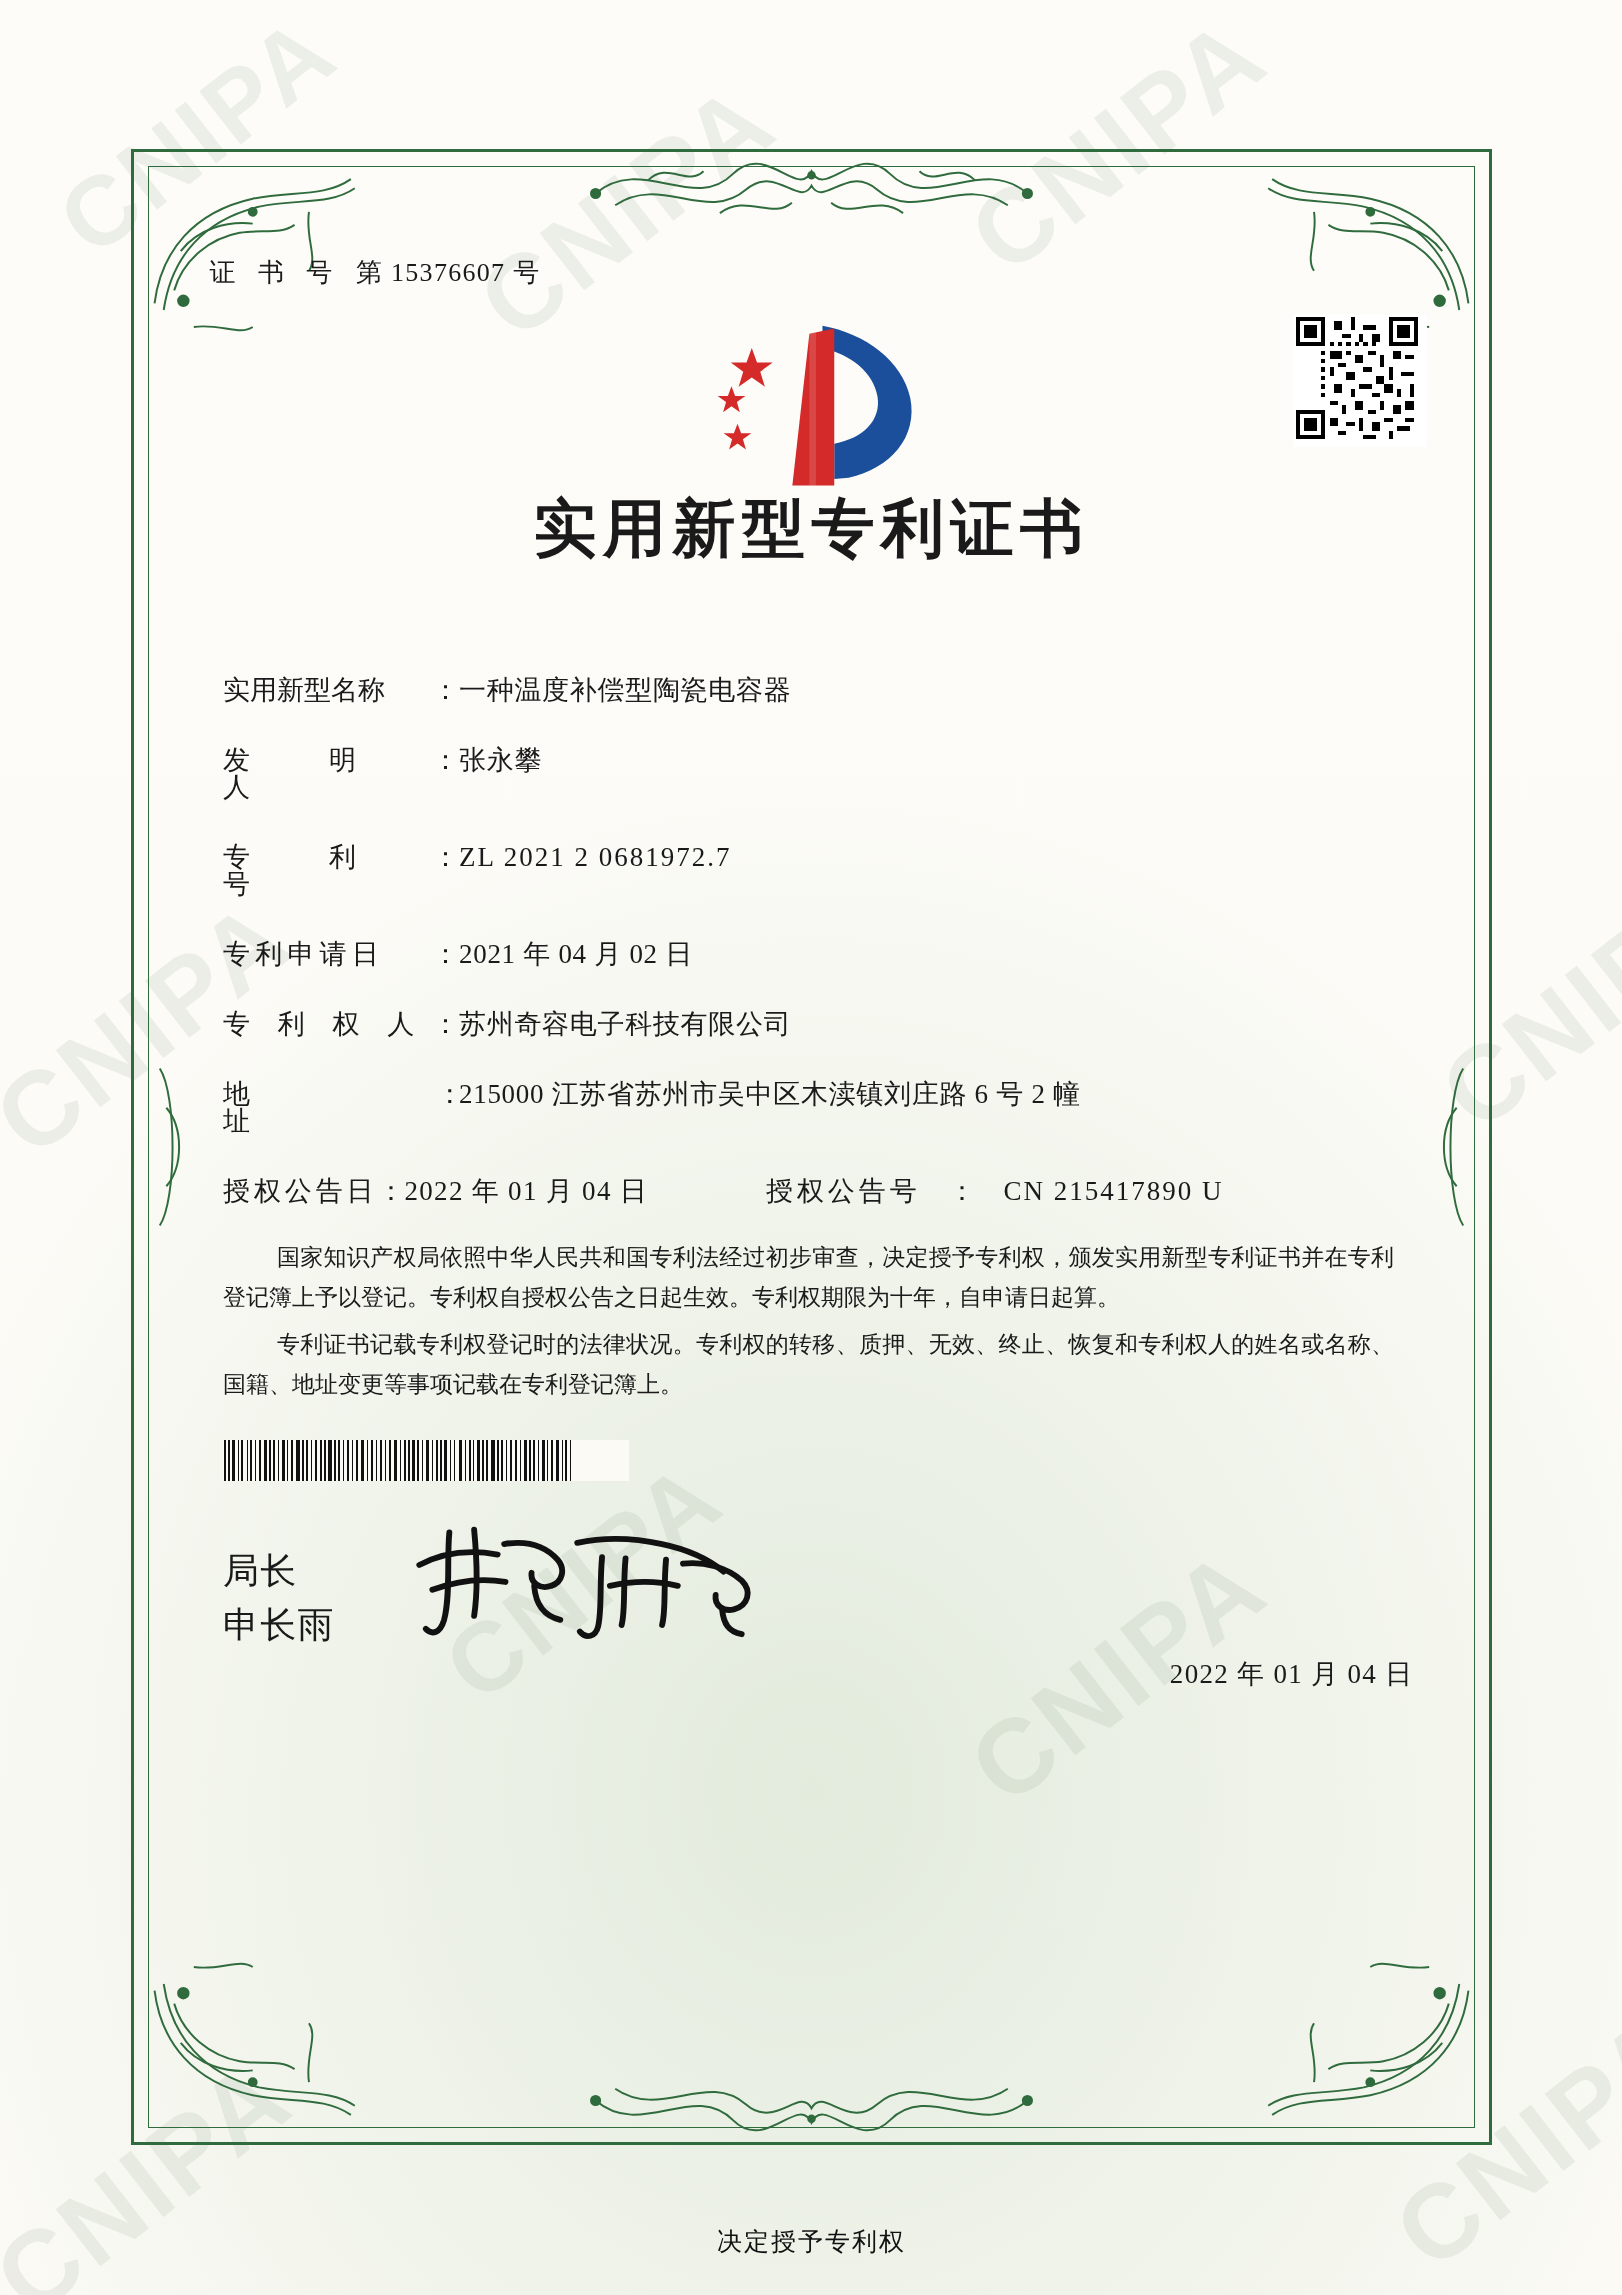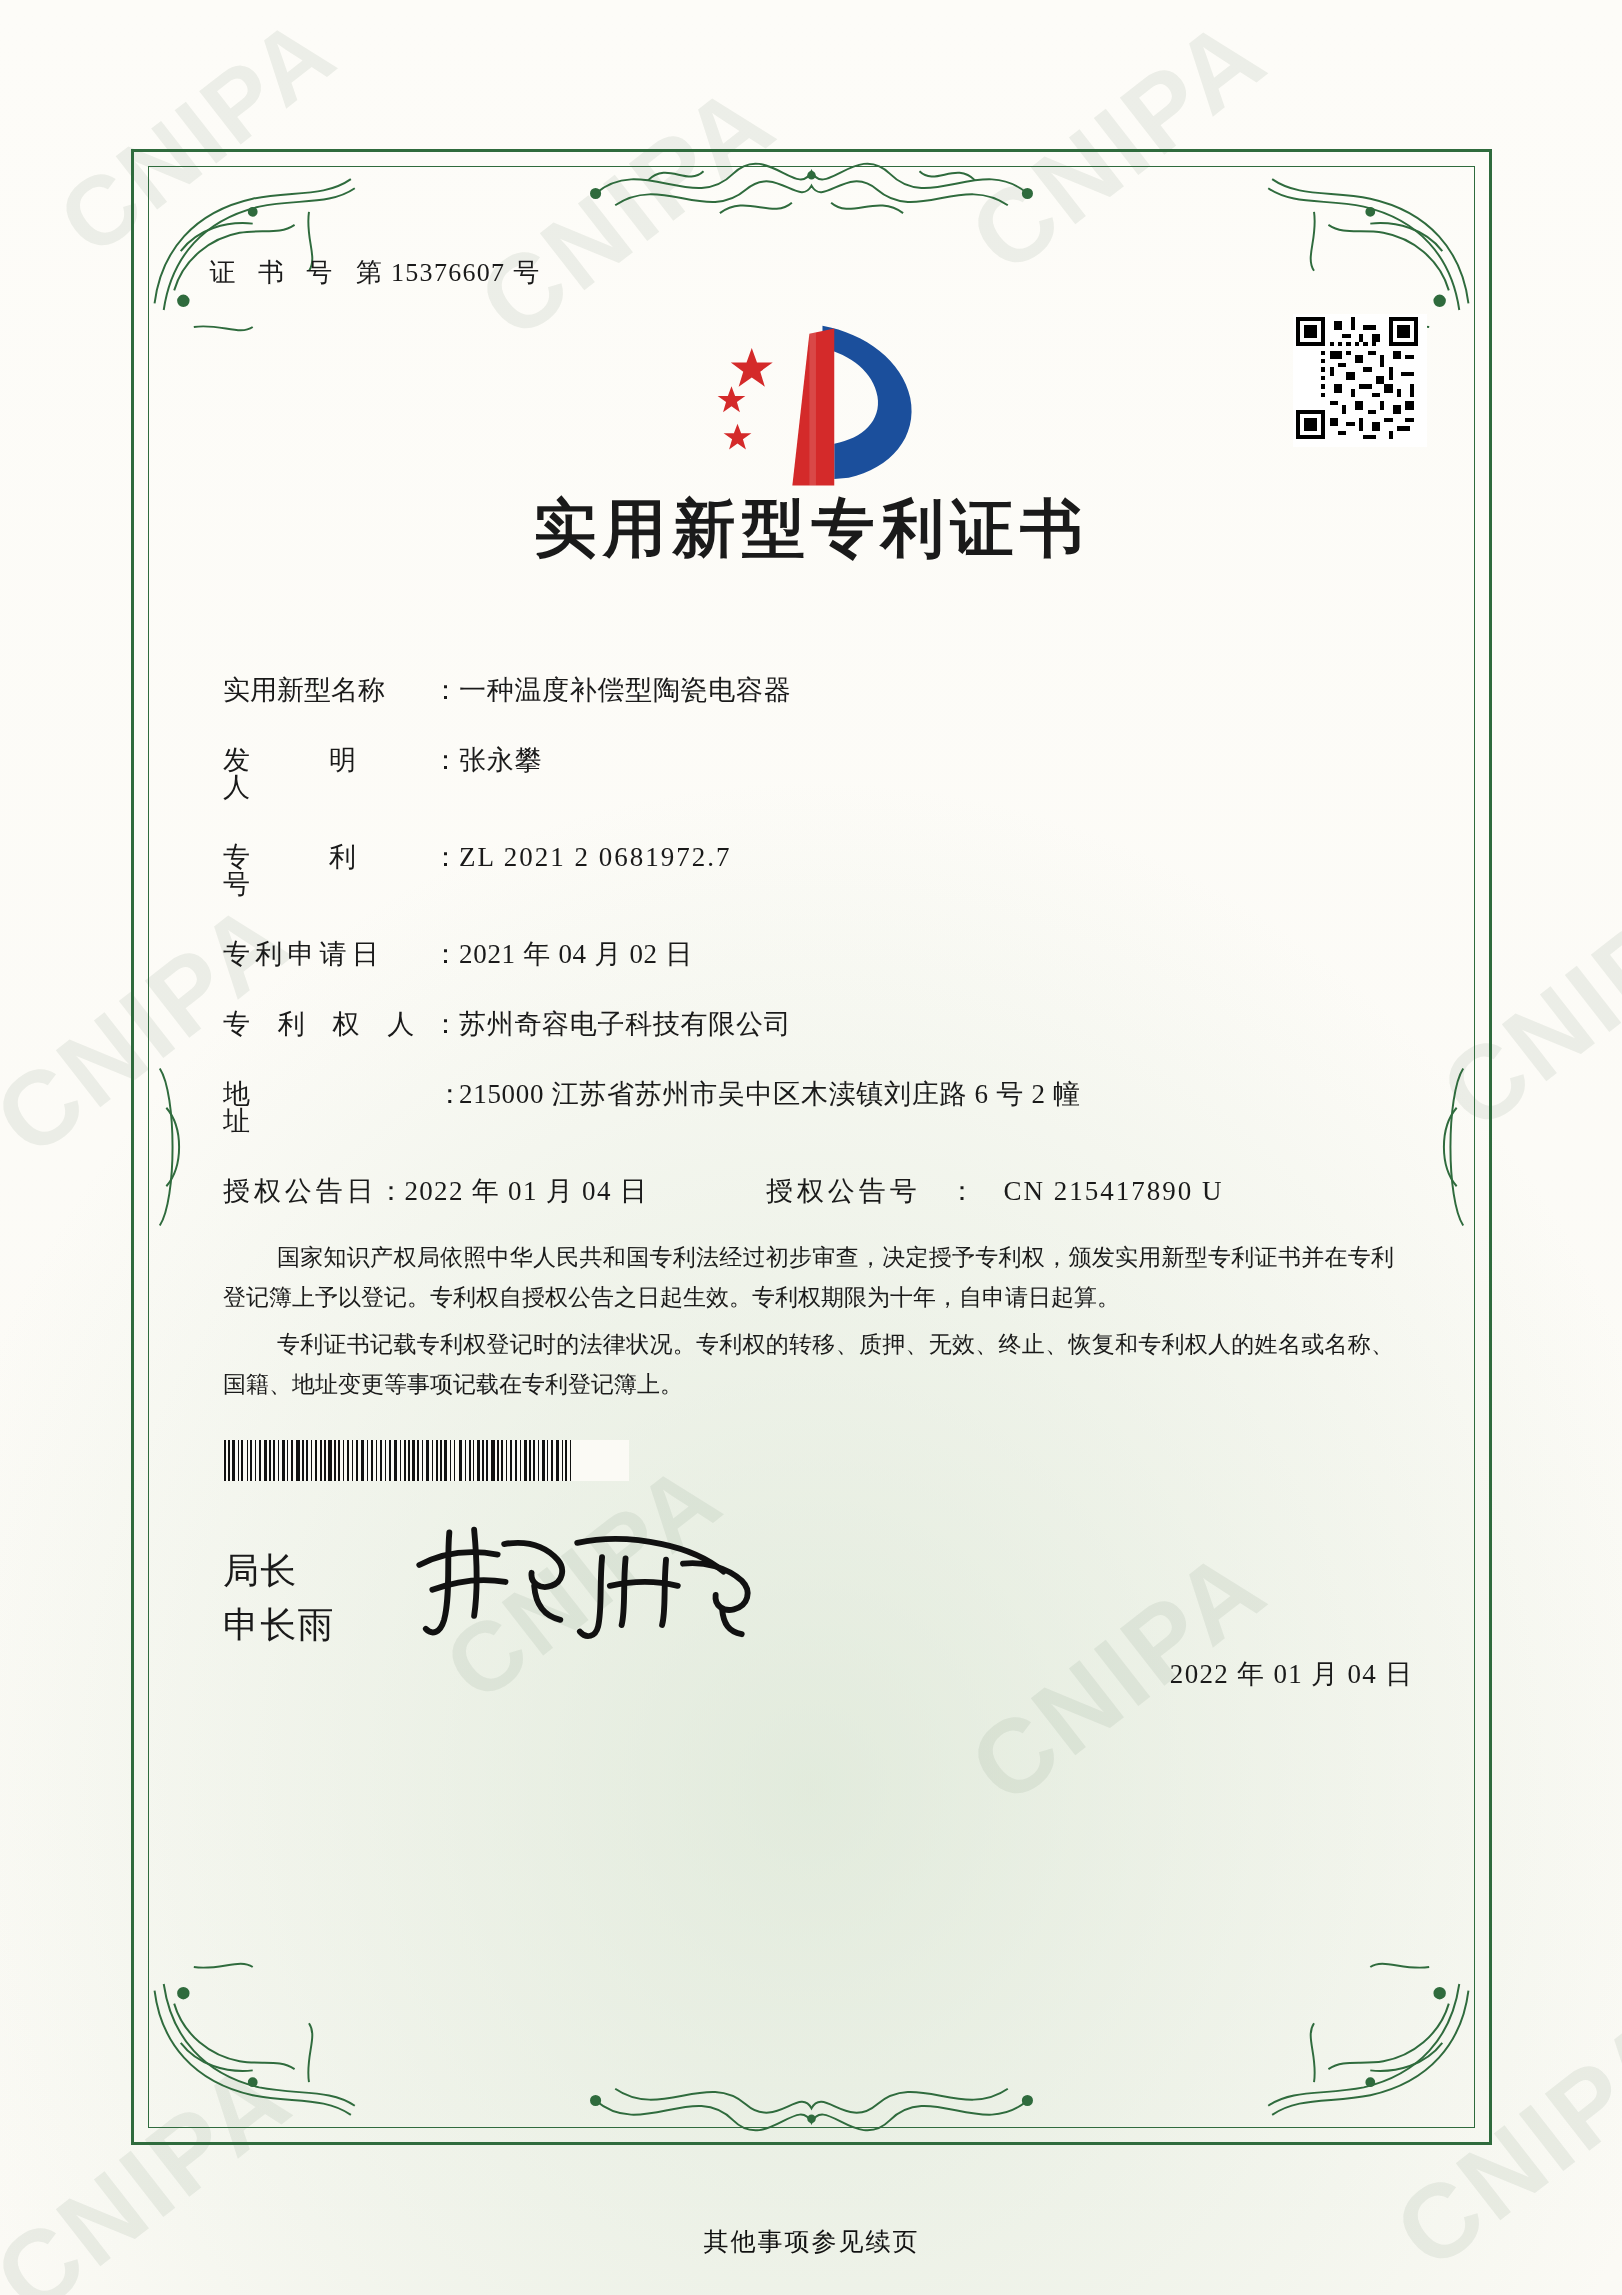--- a/index.html
+++ b/index.html
@@ -573,15 +573,15 @@
           <path d="M312,104 C348,96 384,96 416,104"></path>
           <path d="M424,70 C456,66 492,76 514,96 C530,112 524,134 502,140 C486,144 472,134 474,118"></path>
           <path d="M484,140 C486,162 494,174 514,178"></path>
         </g>
       </svg>
     </div>
 
     <div class="issue-date">2022 年 01 月 04 日</div>
   </div>
 
-  <div class="footer-note">其他事项参见续页</div>
+  <div class="footer-note">决定授予专利权</div>
 </div>
 
 
 </body></html>

